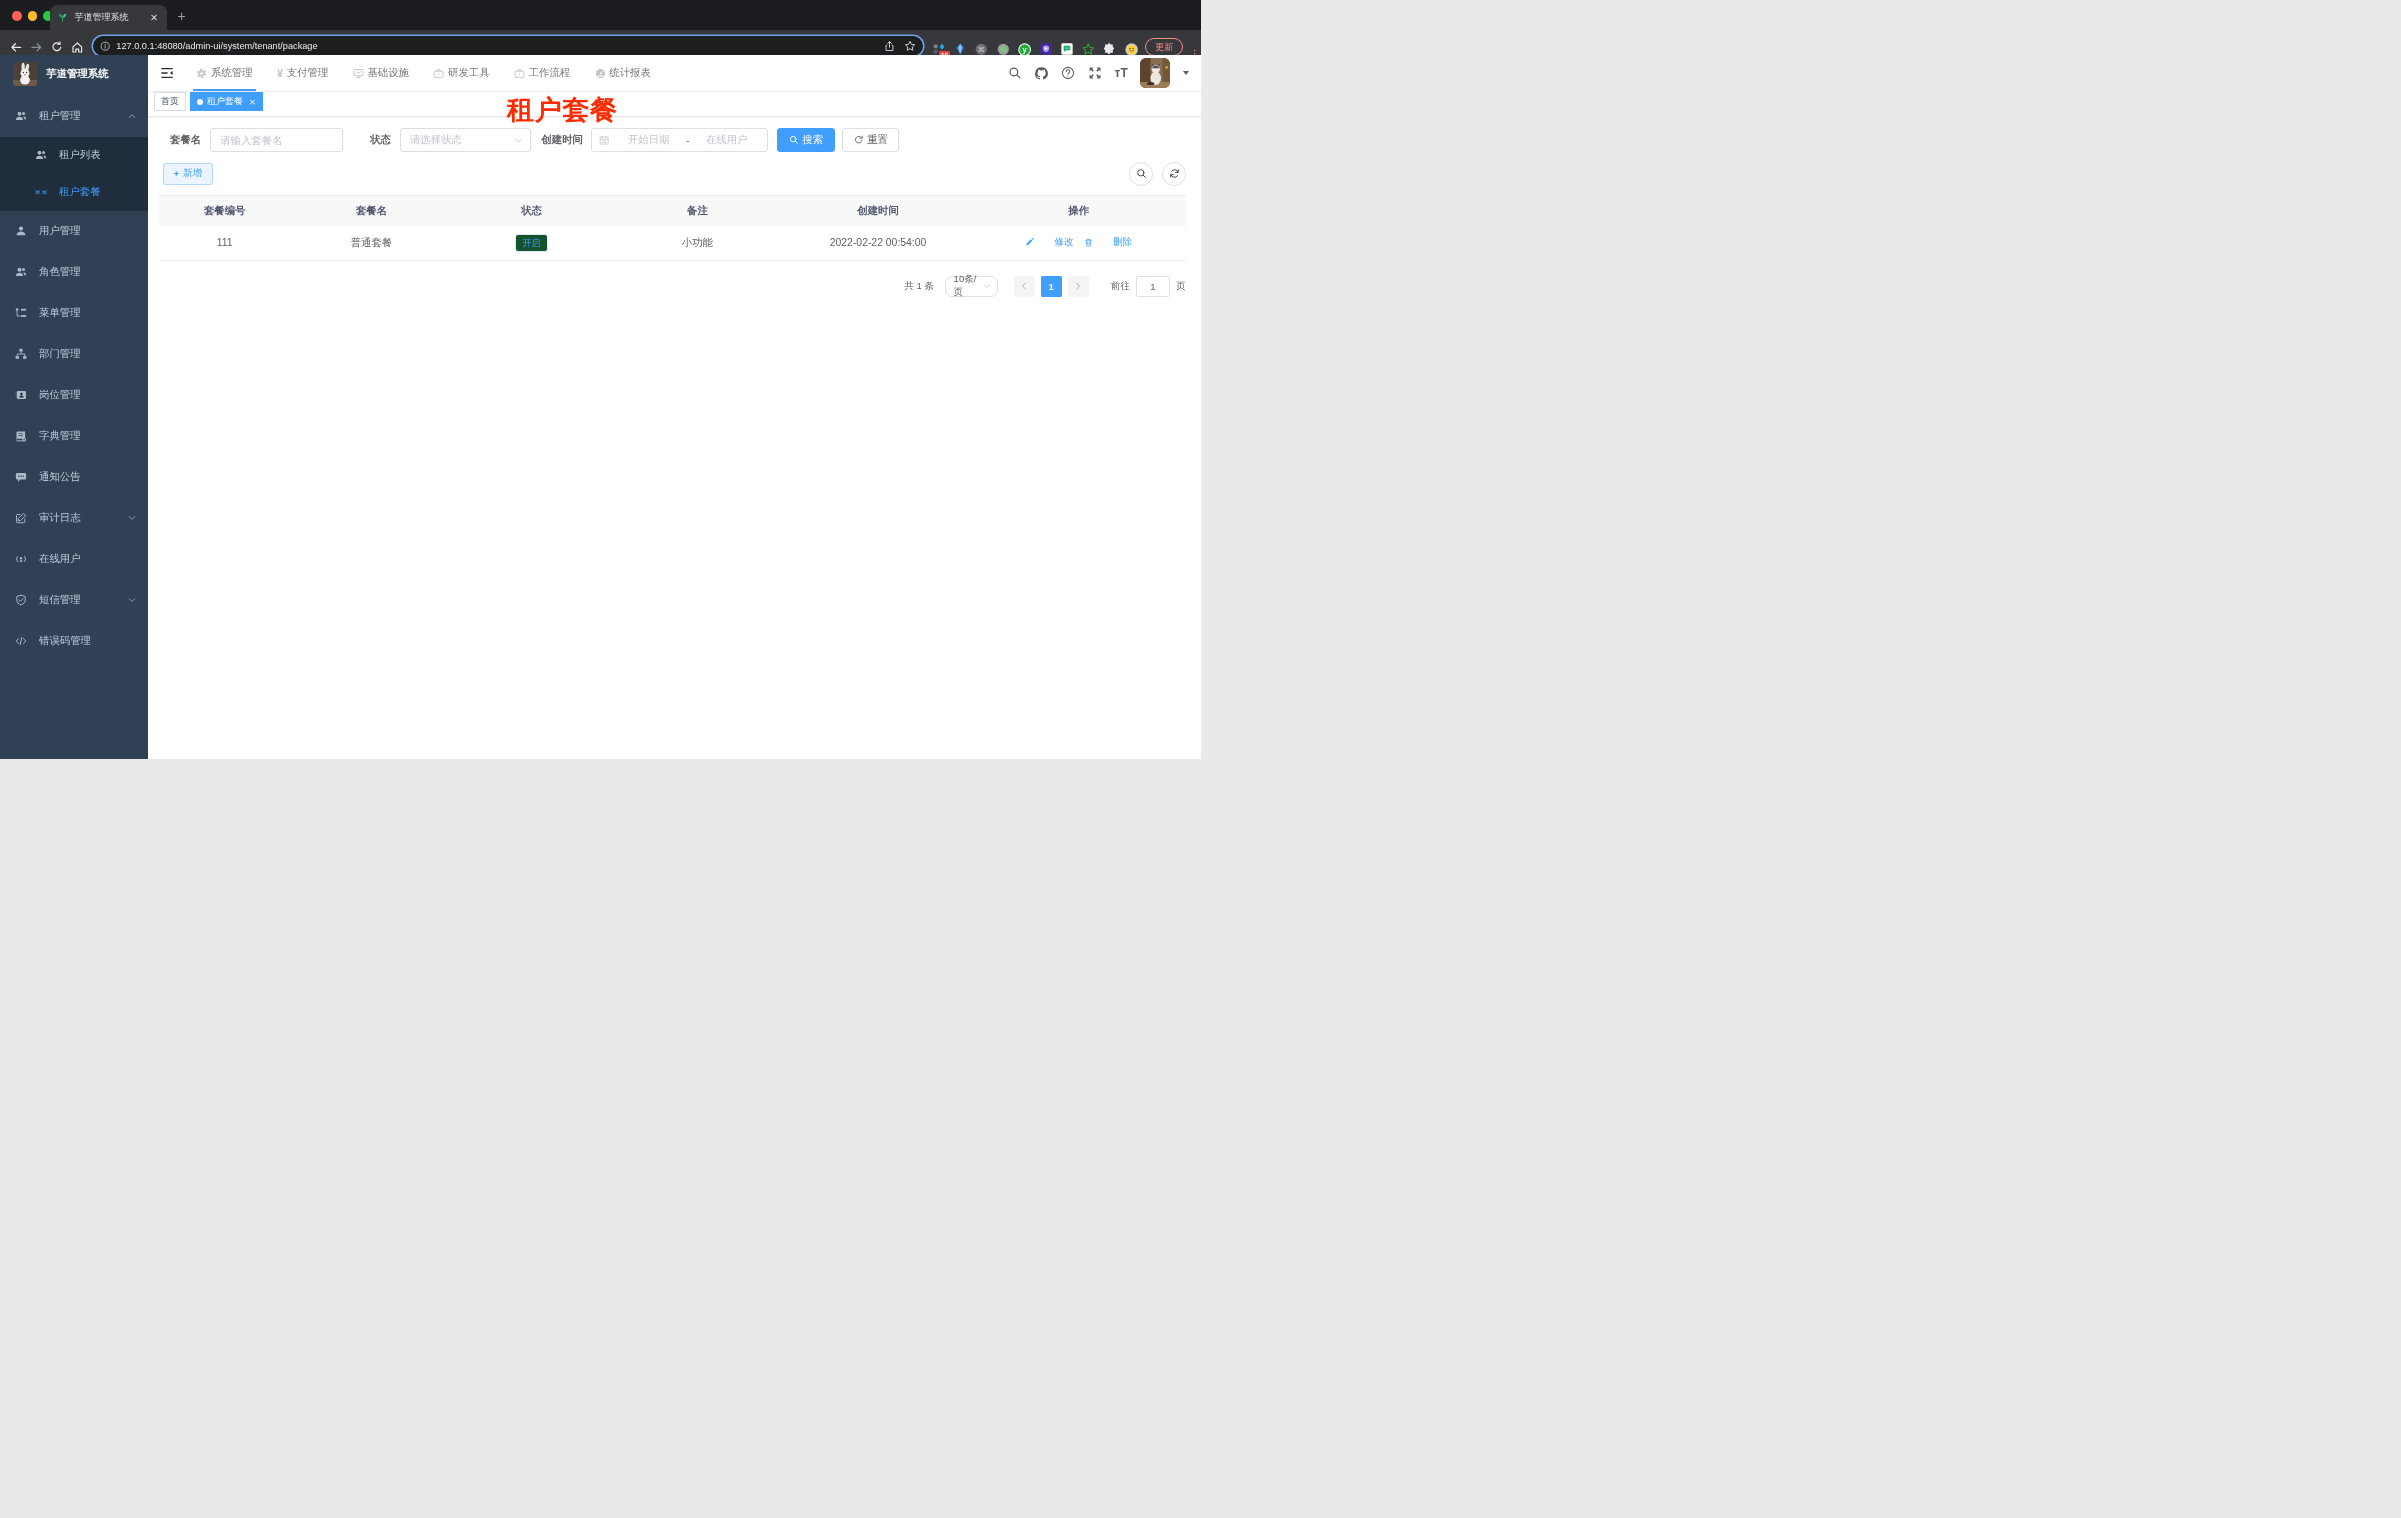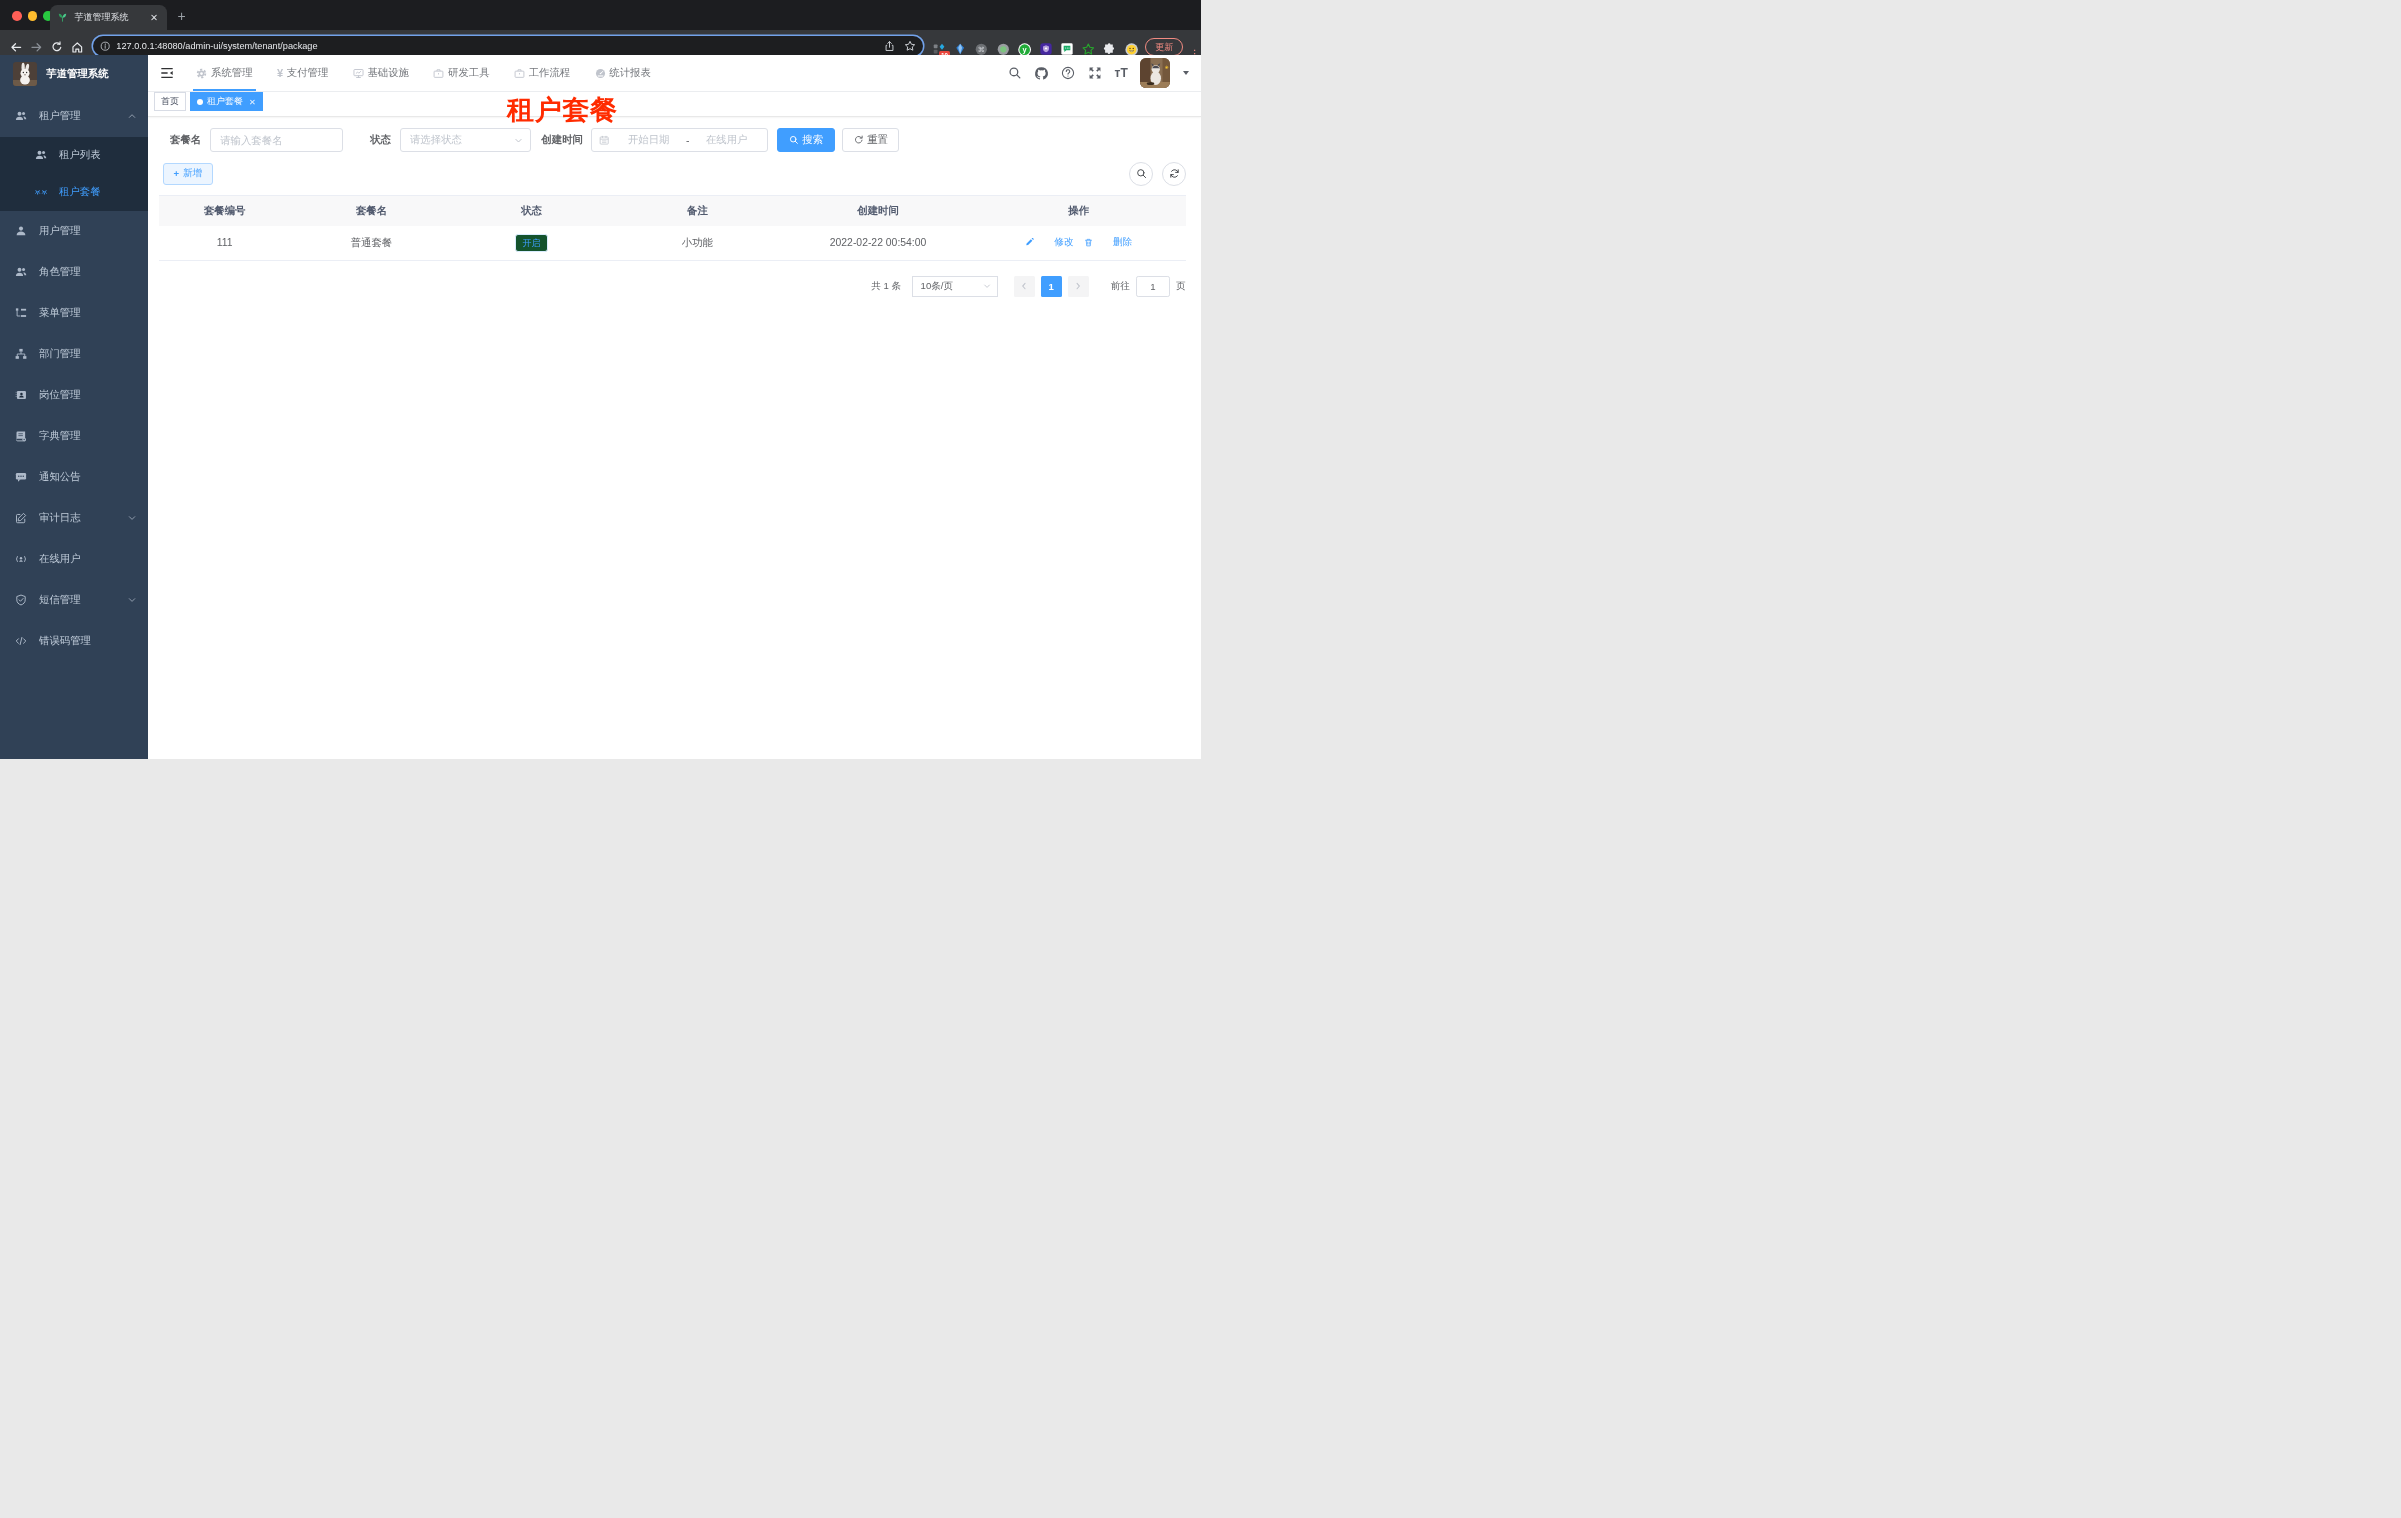--- a/index.html
+++ b/index.html
@@ -109,21 +109,21 @@
   .trow.body { color:#606266; height:35px; border-bottom:0.7px solid #ebeef5; background:#fff; }
   .tc { text-align:center; padding:0 4.4px; overflow:hidden; white-space:nowrap; }
   .c1{width:12.8%;} .c2{width:15.8%;} .c3{width:15.4%;} .c4{width:16.9%;} .c5{width:18.3%;} .c6{width:20.8%;}
   .status-tag { display:inline-block; background:#14532d; border:0.7px solid #d9ecff; color:#409eff;
                 border-radius:3px; font-size:9px; height:18.5px; line-height:17px; padding:0 6.7px; }
   .ops { display:flex; align-items:center; justify-content:center; gap:10.4px; }
   .oplink { color:#409eff; font-size:9.6px; display:flex; align-items:center; gap:20px; }
 
   .pager { display:flex; align-items:center; justify-content:flex-end; margin:15px 15.5px 0 0; color:#606266; font-size:9.6px; }
   .pg-total { margin-right:11px; }
-  .pg-size { width:86px; height:21px; border:0.7px solid #dcdfe6; border-radius:0; display:flex; align-items:center;
+  .pg-size { width:53px; height:21px; border:0.7px solid #dcdfe6; border-radius:7px; display:flex; align-items:center;
              justify-content:space-between; padding:0 6px 0 7.4px; color:#606266; }
   .pg-size .chev { color:#c0c4cc; }
   .pg-arrow { width:21px; height:21px; background:#f4f4f5; border-radius:1.5px; display:flex; align-items:center;
               justify-content:center; color:#c0c4cc; margin-left:6px; font-size:9px; }
   .pg-arrow.first { margin-left:15.5px; }
   .pg-num { min-width:21px; height:21px; background:#409eff; color:#fff; border-radius:1.5px; display:flex;
             align-items:center; justify-content:center; font-weight:bold; margin-left:6px; }
   .pg-goto { margin-left:22px; display:flex; align-items:center; gap:6px; }
   .pg-input { width:34px; height:21px; border:0.7px solid #dcdfe6; border-radius:2.2px; text-align:center;
               font-size:9.6px; color:#606266; outline:none; font-family:inherit; }

